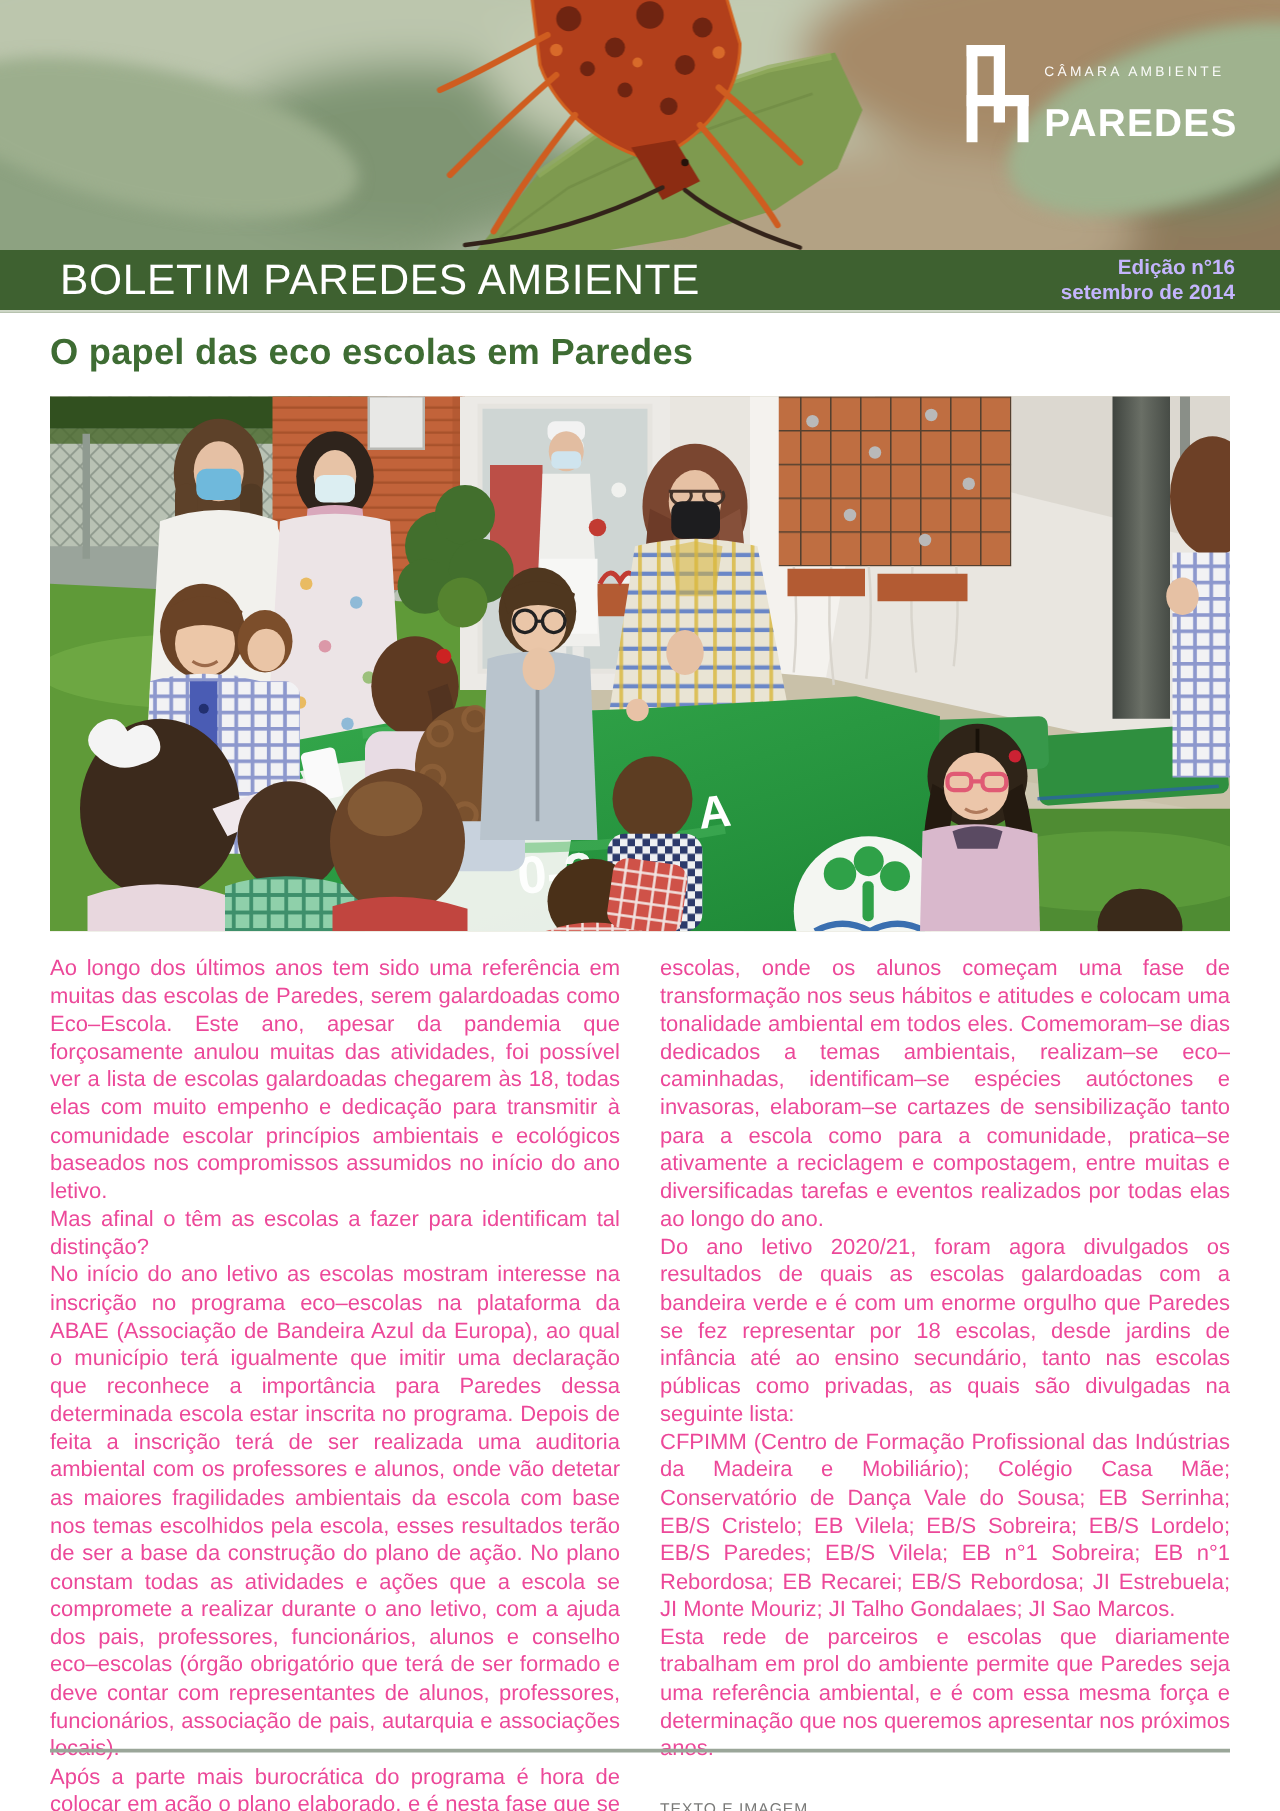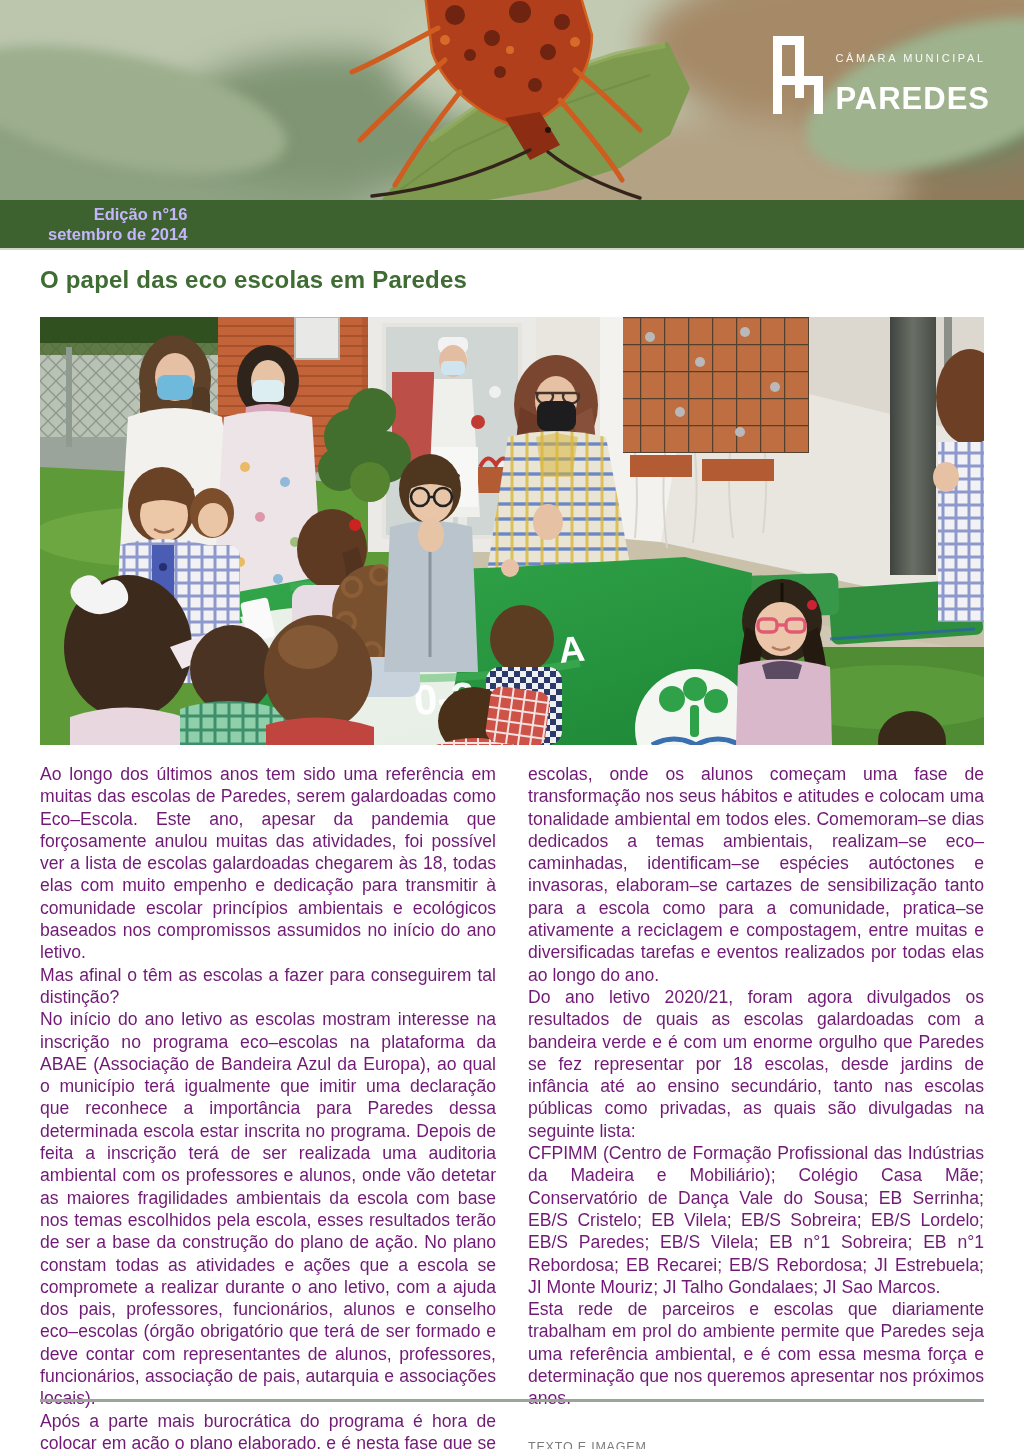--- a/index.html
+++ b/index.html
@@ -18,29 +18,29 @@
 
   
   .banner{position:absolute;top:200px;left:0;width:1024px;height:50px;background:#3e6130;
           display:flex;align-items:center;justify-content:space-between;box-sizing:border-box;
           padding:0 36px 0 48px;border-bottom:2px solid #cdd6c6;}
   .banner-title{color:#fff;font-size:34px;font-weight:400;letter-spacing:.5px;white-space:nowrap;}
   .edition{text-align:right;color:#c4b5fd;font-weight:bold;font-size:16.5px;line-height:20px;}
 
   
   .headline{position:absolute;top:266px;left:40px;width:944px;color:#3e6c33;
-            font-size:24px;font-weight:bold;letter-spacing:.2px;}
+            font-size:29px;font-weight:bold;letter-spacing:.2px;}
 
   
   .photo{position:absolute;top:317px;left:40px;width:944px;height:428px;overflow:hidden;background:#cfc8b2;}
 
   
   .columns{position:absolute;top:763px;left:40px;width:944px;display:flex;gap:32px;}
   .col{width:456px;}
-  .col p{margin:0;text-align:justify;font-size:17.6px;line-height:22.3px;color:#701a75;
+  .col p{margin:0;text-align:justify;font-size:17.6px;line-height:22.3px;color:#ec4899;
          -webkit-hyphens:auto;hyphens:auto;}
   .credit{margin-top:30px;}
   .credit-label{font-size:12.5px;letter-spacing:.8px;color:#7a7a78;}
 
   
   .footer-rule{position:absolute;top:1399px;left:40px;width:944px;height:3px;background:#9aa699;}
 </style>
 </head>
 <body>
 
@@ -115,27 +115,28 @@
       <svg class="logo-icon" width="50" height="78" viewBox="0 0 50 78">
         <g fill="#ffffff">
           <rect x="0" y="0" width="9" height="78"></rect>
           <rect x="0" y="0" width="31" height="9"></rect>
           <rect x="22" y="0" width="9" height="62"></rect>
           <rect x="0" y="40" width="50" height="9"></rect>
           <rect x="41" y="40" width="9" height="38"></rect>
         </g>
       </svg>
       <div class="logo-text">
-        <span class="logo-small">CÂMARA MUNICIPAL</span>
+        <span class="logo-small">CÂMARA AMBIENTE</span>
         <span class="logo-big">PAREDES</span>
       </div>
     </div>
   </div>
 
   <div class="banner">
+    <span class="banner-title">BOLETIM PAREDES AMBIENTE</span>
     <span class="edition">
       <span>Edição n°16</span><br>
       <span>setembro de 2014</span>
     </span>
   </div>
 
   <div class="headline">O papel das eco escolas em Paredes</div>
 
   <div class="photo">
     <svg width="944" height="428" viewBox="0 0 944 428">
@@ -450,21 +451,21 @@
         </g>
 
         <ellipse cx="872" cy="424" rx="34" ry="30" fill="#3a2a1a"></ellipse>
       </g>
     </svg>
   </div>
 
   <div class="columns">
     <div class="col">
       <p>Ao longo dos últimos anos tem sido uma referência em muitas das escolas de Paredes, serem galardoadas como Eco–Escola. Este ano, apesar da pandemia que forçosamente anulou muitas das atividades, foi possível ver a lista de escolas galardoadas chegarem às 18, todas elas com muito empenho e dedicação para transmitir à comunidade escolar princípios ambientais e ecológicos baseados nos compromissos assumidos no início do ano letivo.</p>
-      <p>Mas afinal o têm as escolas a fazer para conseguirem tal distinção?</p>
+      <p>Mas afinal o têm as escolas a fazer para identificam tal distinção?</p>
       <p>No início do ano letivo as escolas mostram interesse na inscrição no programa eco–escolas na plataforma da ABAE (Associação de Bandeira Azul da Europa), ao qual o município terá igualmente que imitir uma declaração que reconhece a importância para Paredes dessa determinada escola estar inscrita no programa. Depois de feita a inscrição terá de ser realizada uma auditoria ambiental com os professores e alunos, onde vão detetar as maiores fragilidades ambientais da escola com base nos temas escolhidos pela escola, esses resultados terão de ser a base da construção do plano de ação. No plano constam todas as atividades e ações que a escola se compromete a realizar durante o ano letivo, com a ajuda dos pais, professores, funcionários, alunos e conselho eco–escolas (órgão obrigatório que terá de ser formado e deve contar com representantes de alunos, professores, funcionários, associação de pais, autarquia e associações locais).</p>
       <p>Após a parte mais burocrática do programa é hora de colocar em ação o plano elaborado, e é nesta fase que se faz magia nas</p>
     </div>
     <div class="col">
       <p>escolas, onde os alunos começam uma fase de transformação nos seus hábitos e atitudes e colocam uma tonalidade ambiental em todos eles. Comemoram–se dias dedicados a temas ambientais, realizam–se eco–caminhadas, identificam–se espécies autóctones e invasoras, elaboram–se cartazes de sensibilização tanto para a escola como para a comunidade, pratica–se ativamente a reciclagem e compostagem, entre muitas e diversificadas tarefas e eventos realizados por todas elas ao longo do ano.</p>
       <p>Do ano letivo 2020/21, foram agora divulgados os resultados de quais as escolas galardoadas com a bandeira verde e é com um enorme orgulho que Paredes se fez representar por 18 escolas, desde jardins de infância até ao ensino secundário, tanto nas escolas públicas como privadas, as quais são divulgadas na seguinte lista:</p>
       <p>CFPIMM (Centro de Formação Profissional das Indústrias da Madeira e Mobiliário); Colégio Casa Mãe; Conservatório de Dança Vale do Sousa; EB Serrinha; EB/S Cristelo; EB Vilela; EB/S Sobreira; EB/S Lordelo; EB/S Paredes; EB/S Vilela; EB n°1 Sobreira; EB n°1 Rebordosa; EB Recarei; EB/S Rebordosa; JI Estrebuela; JI Monte Mouriz; JI Talho Gondalaes; JI Sao Marcos.</p>
       <p>Esta rede de parceiros e escolas que diariamente trabalham em prol do ambiente permite que Paredes seja uma referência ambiental, e é com essa mesma força e determinação que nos queremos apresentar nos próximos anos.</p>
       <div class="credit">
         <div class="credit-label">TEXTO E IMAGEM</div>

